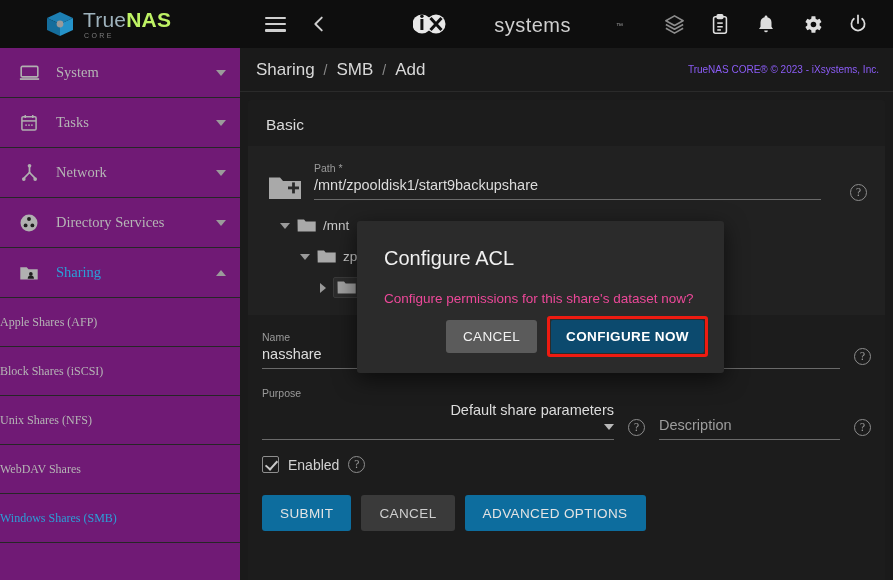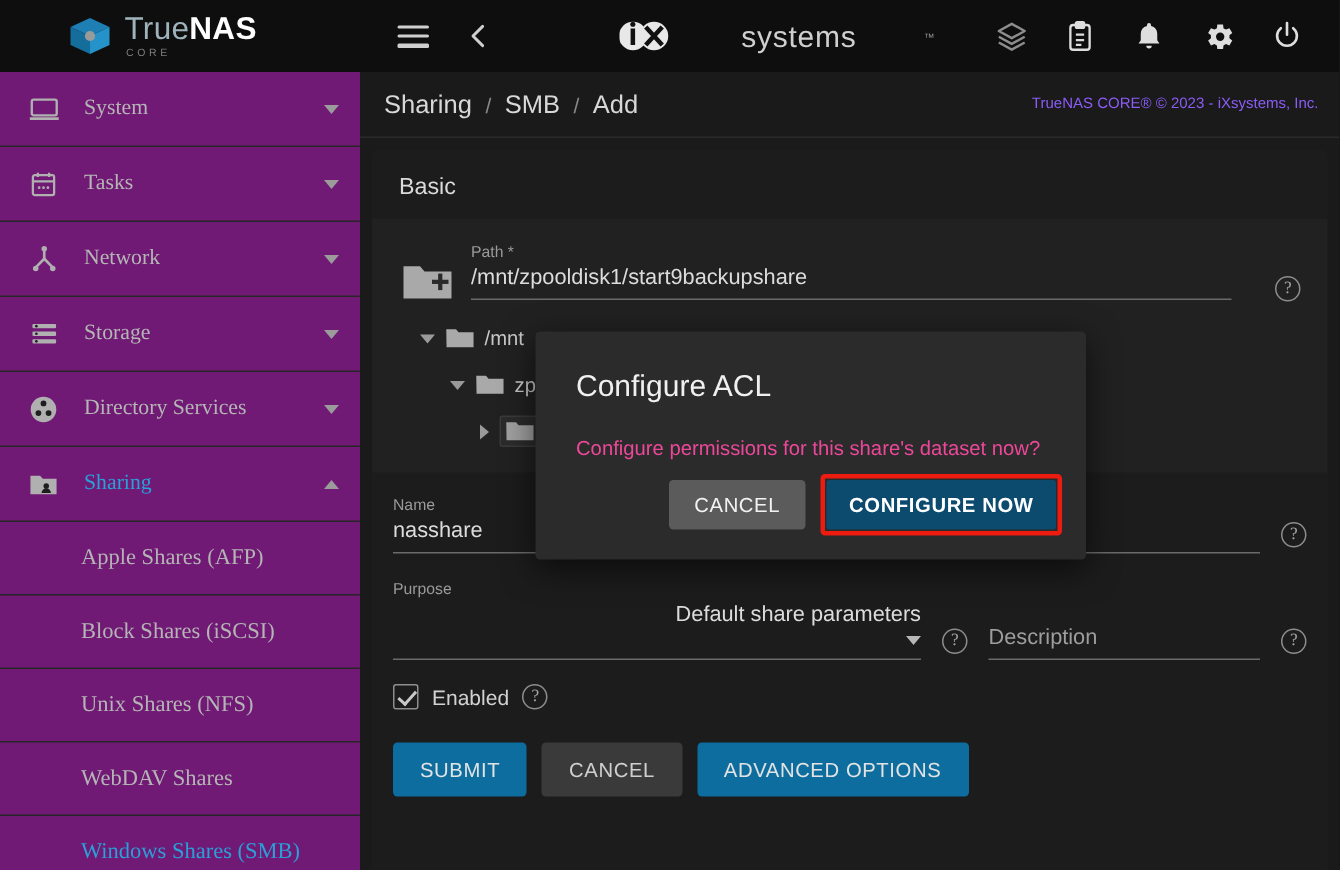--- a/index.html
+++ b/index.html
@@ -14,21 +14,21 @@
   
   .topbar {
     position: absolute; left: 0; top: 0; width: 893px; height: 48px;
     background: #0e0e0e; display: flex; align-items: center; z-index: 30;
   }
   .brand { display: flex; align-items: center; width: 240px; padding-left: 46px; }
   .logo-mark { width: 28px; height: 26px; position: relative; margin-right: 9px; }
   .brand-text { display: flex; flex-direction: column; line-height: 1; }
   .brand-name { font-size: 21px; letter-spacing: .2px; }
   .brand-true { color: #9fb3bd; }
-  .brand-nas { color: #ffffff; font-weight: 600; }
+  .brand-nas { color: #bef264; font-weight: 600; }
   .brand-sub { font-size: 7px; color: #7d7d7d; letter-spacing: 2.4px; margin-top: 2px; margin-left: 1px; }
 
   .topbar-left-icons { display: flex; align-items: center; gap: 18px; margin-left: 22px; }
   .ico-btn {
     width: 26px; height: 26px; display: flex; align-items: center;
     justify-content: center; cursor: pointer; color: #cfcfcf;
   }
   .hamburger { width: 21px; height: 15px; display: flex; flex-direction: column; justify-content: space-between; }
   .hamburger i { display: block; height: 2.5px; background: #cfcfcf; border-radius: 1px; }
 
@@ -47,22 +47,22 @@
   .nav-item {
     height: 50px; display: flex; align-items: center; padding: 0 14px 0 14px;
     border-bottom: 1px solid #262626; cursor: pointer; color: #b5b5b5; font-size: 14.5px;
   }
   .nav-item .nav-ico { width: 30px; display: flex; align-items: center; justify-content: center; margin-right: 12px; color: #b0b0b0; }
   .nav-item .nav-label { flex: 1; }
   .nav-item.active > .nav-label, .nav-item.active .nav-label { color: #2b9fd8; }
   .caret { width: 0; height: 0; border-left: 5.5px solid transparent; border-right: 5.5px solid transparent; border-top: 6px solid #9b9b9b; }
   .caret.up { border-top: none; border-bottom: 6px solid #9b9b9b; }
   .sub-item {
-    height: 49px; display: flex; align-items: center; padding-left: 54px;
-    border-bottom: 1px solid #262626; cursor: pointer; color: #b5b5b5; font-size: 15px;
+    height: 49px; display: flex; align-items: center; 
+    border-bottom: 1px solid #262626; cursor: pointer; color: #b5b5b5; font-size: 12px;
   }
   .sub-item.active { color: #2b9fd8; }
 
   
   .main { position: absolute; left: 240px; top: 48px; width: 653px; height: 532px; background: #1a1a1a; }
   .crumbbar {
     height: 44px; display: flex; align-items: center; justify-content: space-between;
     padding: 0 14px 0 16px; border-bottom: 1px solid #2a2a2a;
   }
   .crumbs { display: flex; align-items: center; gap: 9px; font-size: 17px; color: #d8d8d8; }
@@ -267,34 +267,20 @@
           <circle cx="18.5" cy="19.5" r="2.1" fill="#b0b0b0" stroke="none"></circle>
           <line x1="12" y1="6.5" x2="12" y2="12"></line>
           <line x1="12" y1="12" x2="6.3" y2="17.8"></line>
           <line x1="12" y1="12" x2="17.7" y2="17.8"></line>
         </svg>
       </span>
       <span class="nav-label">Network</span>
       <span class="caret"></span>
     </div>
 
-    <div class="nav-item">
-      <span class="nav-ico">
-        <svg viewBox="0 0 24 24" width="21" height="21" fill="#b0b0b0">
-          <rect x="3" y="4.5" width="18" height="3.4" rx=".8"></rect>
-          <rect x="3" y="10.3" width="18" height="3.4" rx=".8"></rect>
-          <rect x="3" y="16.1" width="18" height="3.4" rx=".8"></rect>
-          <circle cx="6" cy="6.2" r="1" fill="#1e1e1e"></circle>
-          <circle cx="6" cy="12" r="1" fill="#1e1e1e"></circle>
-          <circle cx="6" cy="17.8" r="1" fill="#1e1e1e"></circle>
-        </svg>
-      </span>
-      <span class="nav-label">Storage</span>
-      <span class="caret"></span>
-    </div>
 
     <div class="nav-item">
       <span class="nav-ico">
         <svg viewBox="0 0 24 24" width="22" height="22">
           <circle cx="12" cy="12" r="9.3" fill="#b0b0b0"></circle>
           <circle cx="12" cy="7.6" r="2.1" fill="#1e1e1e"></circle>
           <circle cx="8.3" cy="14.6" r="2.1" fill="#1e1e1e"></circle>
           <circle cx="15.7" cy="14.6" r="2.1" fill="#1e1e1e"></circle>
         </svg>
       </span>

